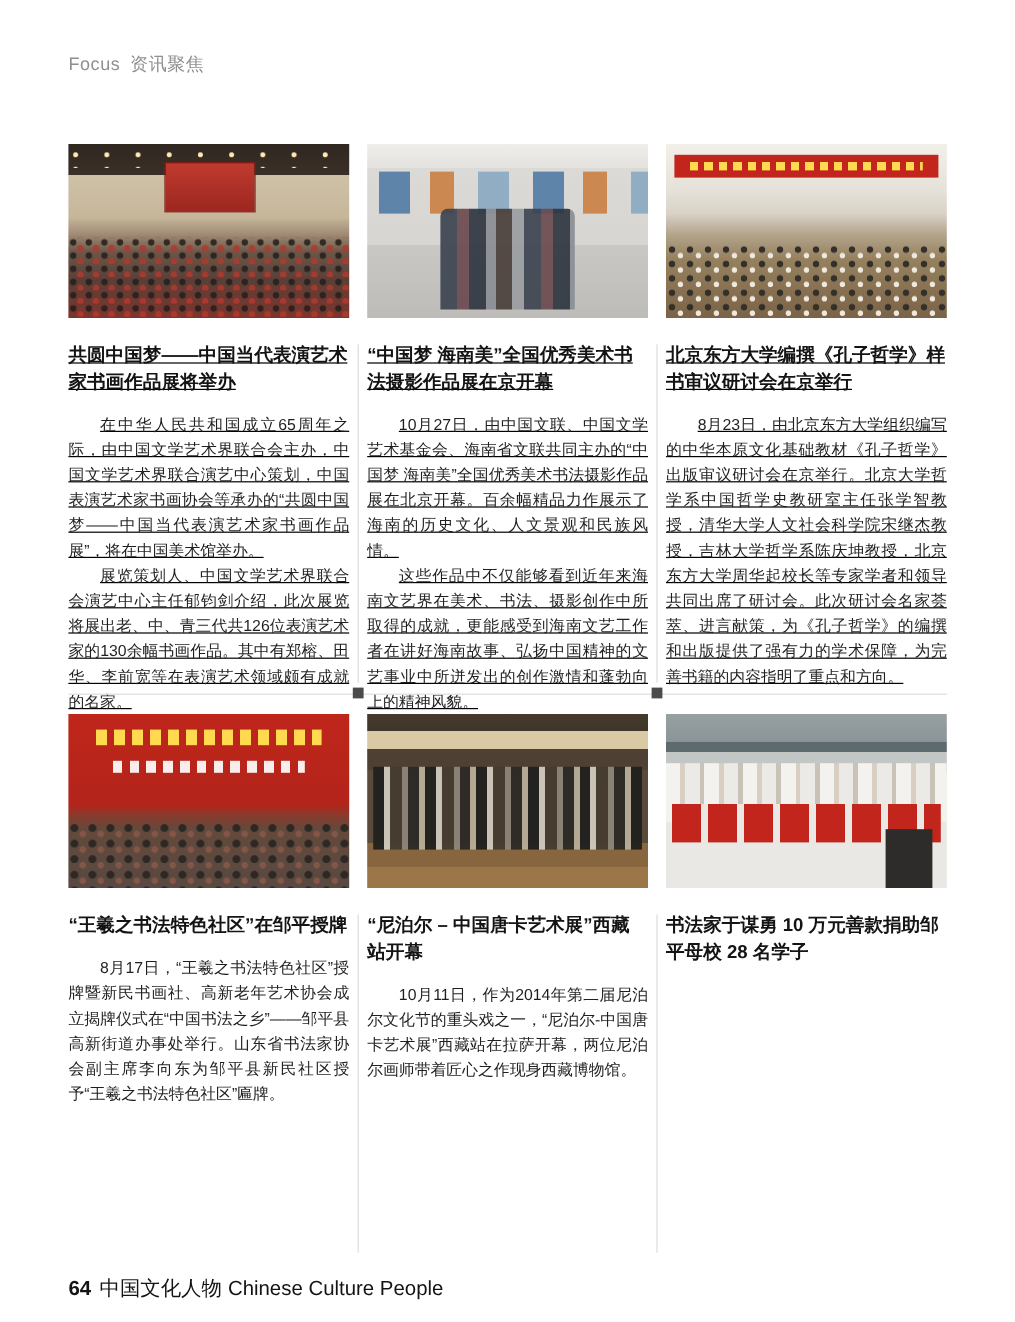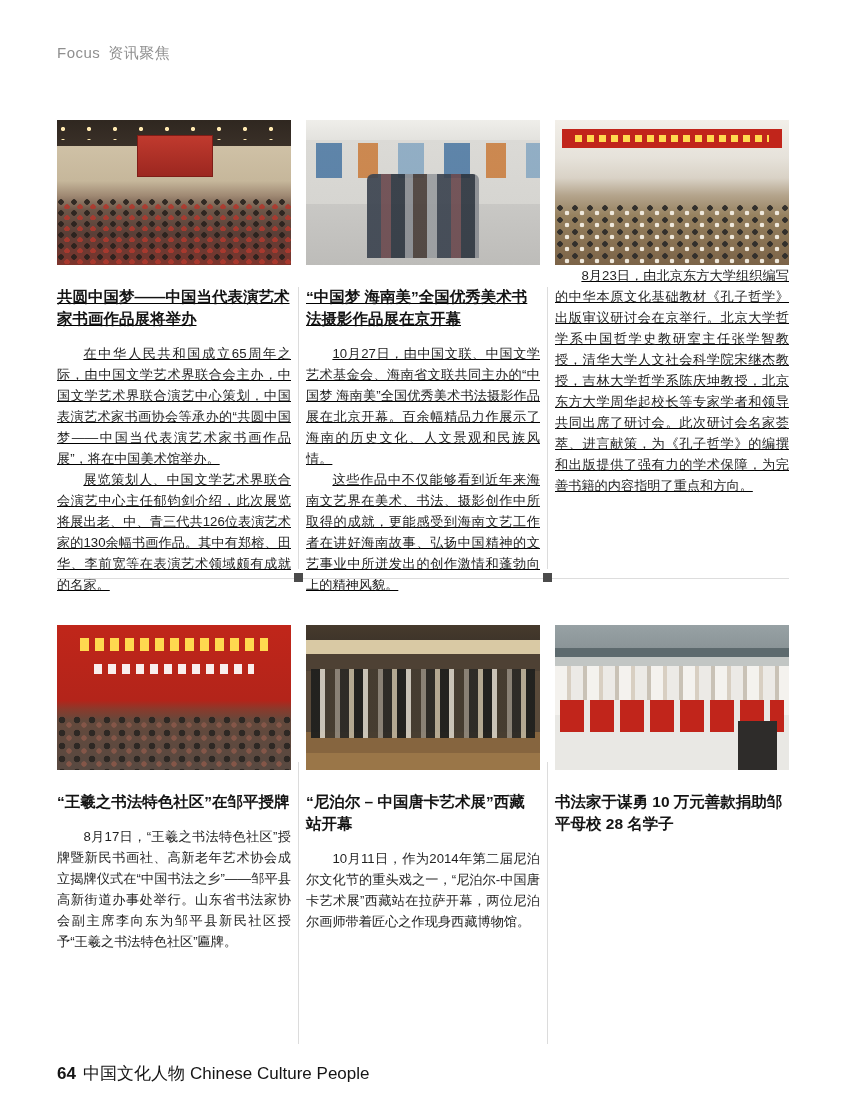--- a/index.html
+++ b/index.html
@@ -11,21 +11,21 @@
   
   .page-header { position:absolute; left:57px; top:44px; font-size:15px; color:#8f8f8f; letter-spacing:.5px; }
   .page-header .sep { display:inline-block; width:8px; }
   .page-footer { position:absolute; left:57px; top:1062px; font-size:17px; color:#141414; }
   .page-footer .page-num { font-weight:bold; margin-right:7px; }
   .page-footer .mag-en { margin-left:5px; }
 
   
   .row { position:absolute; left:57px; width:732px; display:flex; gap:15px; }
   .row1 { top:120px;text-decoration:underline; }
-  .row2 { top:595px;margin-top:30px; }
+  .row2 { top:595px; }
   .col { width:234px; flex:0 0 234px; }
 
   h2.title { margin:21px 0 13px; font-size:15.5px; line-height:22px; font-weight:bold; color:#141414; }
   .col p { margin:0; font-size:13.2px; line-height:21px; color:#1f1f1f; text-align:justify; text-indent:2em; }
 
   
   .vdiv { position:absolute; width:1px; background:#dcdcdc; }
   .vdiv.r1a { left:298px; top:287px; height:282px; }
   .vdiv.r1b { left:547px; top:287px; height:282px; }
   .vdiv.r2a { left:298px; top:762px; height:282px; }
@@ -115,20 +115,21 @@
       <p>这些作品中不仅能够看到近年来海南文艺界在美术、书法、摄影创作中所取得的成就，更能感受到海南文艺工作者在讲好海南故事、弘扬中国精神的文艺事业中所迸发出的创作激情和蓬勃向上的精神风貌。</p>
     </article>
 
     <article class="col">
       <div class="photo photo3" title="seminar meeting room with red banner and long table">
         <div class="banner">
           <div class="dashes"></div>
         </div>
         <div class="attendees"></div>
       </div>
+      <h2 class="title">北京东方大学编撰《孔子哲学》样书审议研讨会在京举行</h2>
       <p>8月23日，由北京东方大学组织编写的中华本原文化基础教材《孔子哲学》出版审议研讨会在京举行。北京大学哲学系中国哲学史教研室主任张学智教授，清华大学人文社会科学院宋继杰教授，吉林大学哲学系陈庆坤教授，北京东方大学周华起校长等专家学者和领导共同出席了研讨会。此次研讨会名家荟萃、进言献策，为《孔子哲学》的编撰和出版提供了强有力的学术保障，为完善书籍的内容指明了重点和方向。</p>
     </article>
 
   </div>
 
   <div class="row row2">
 
     <article class="col">
       <div class="photo photo4" title="outdoor award ceremony with large red banner and seated crowd">
         <div class="slogan1"></div>

